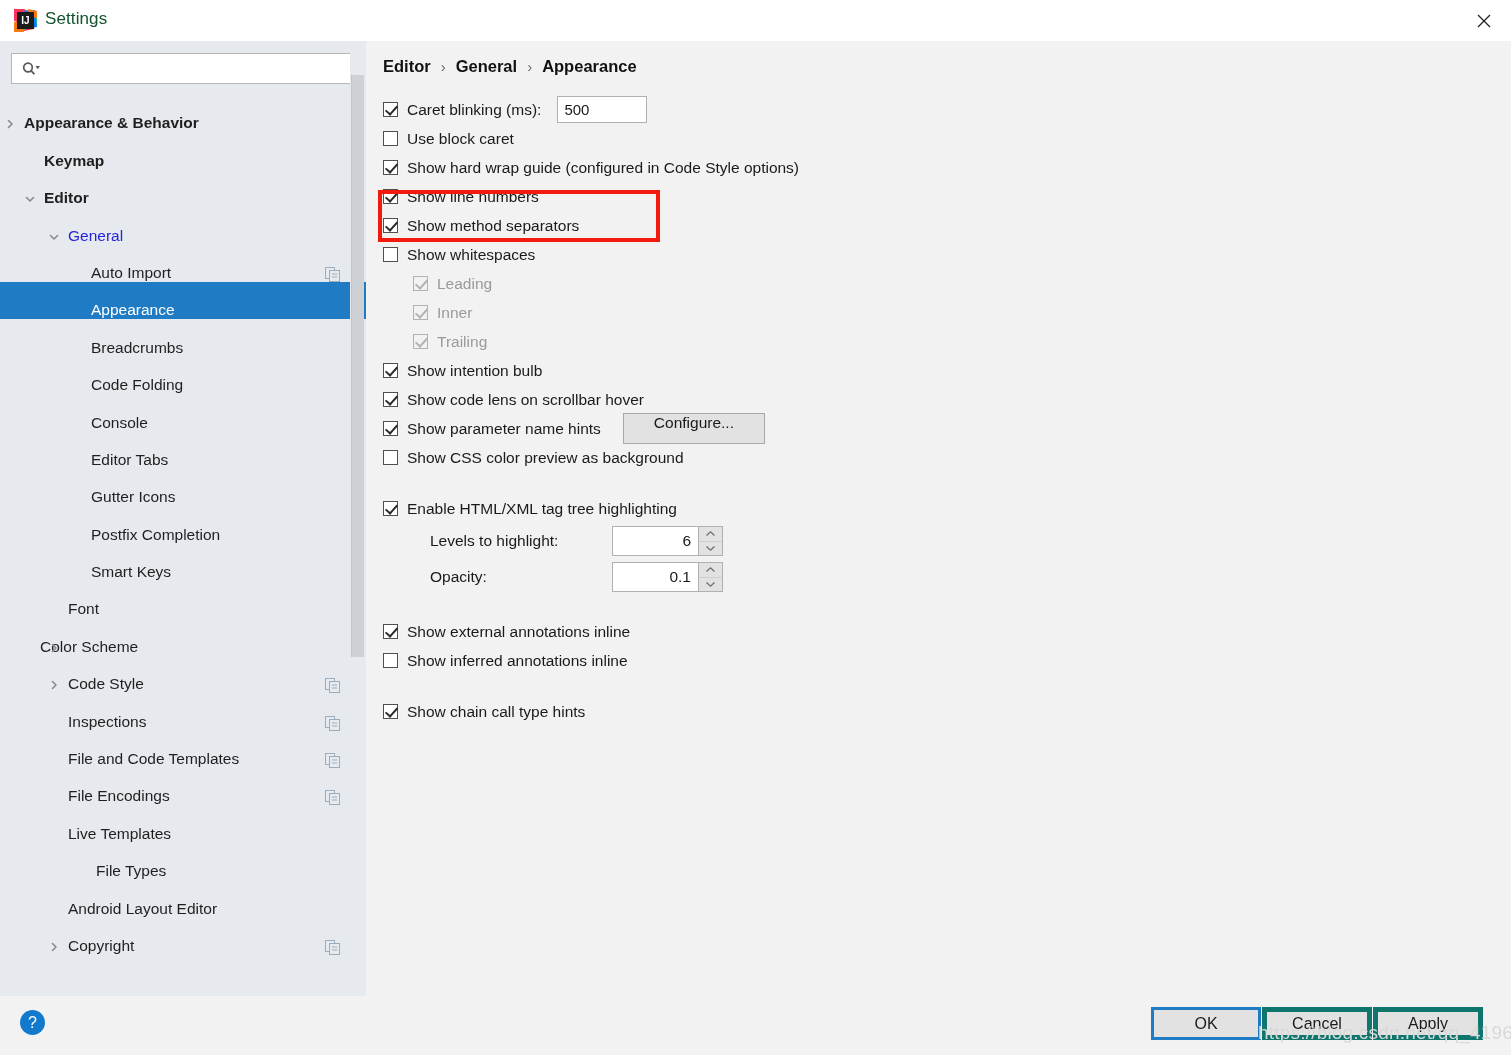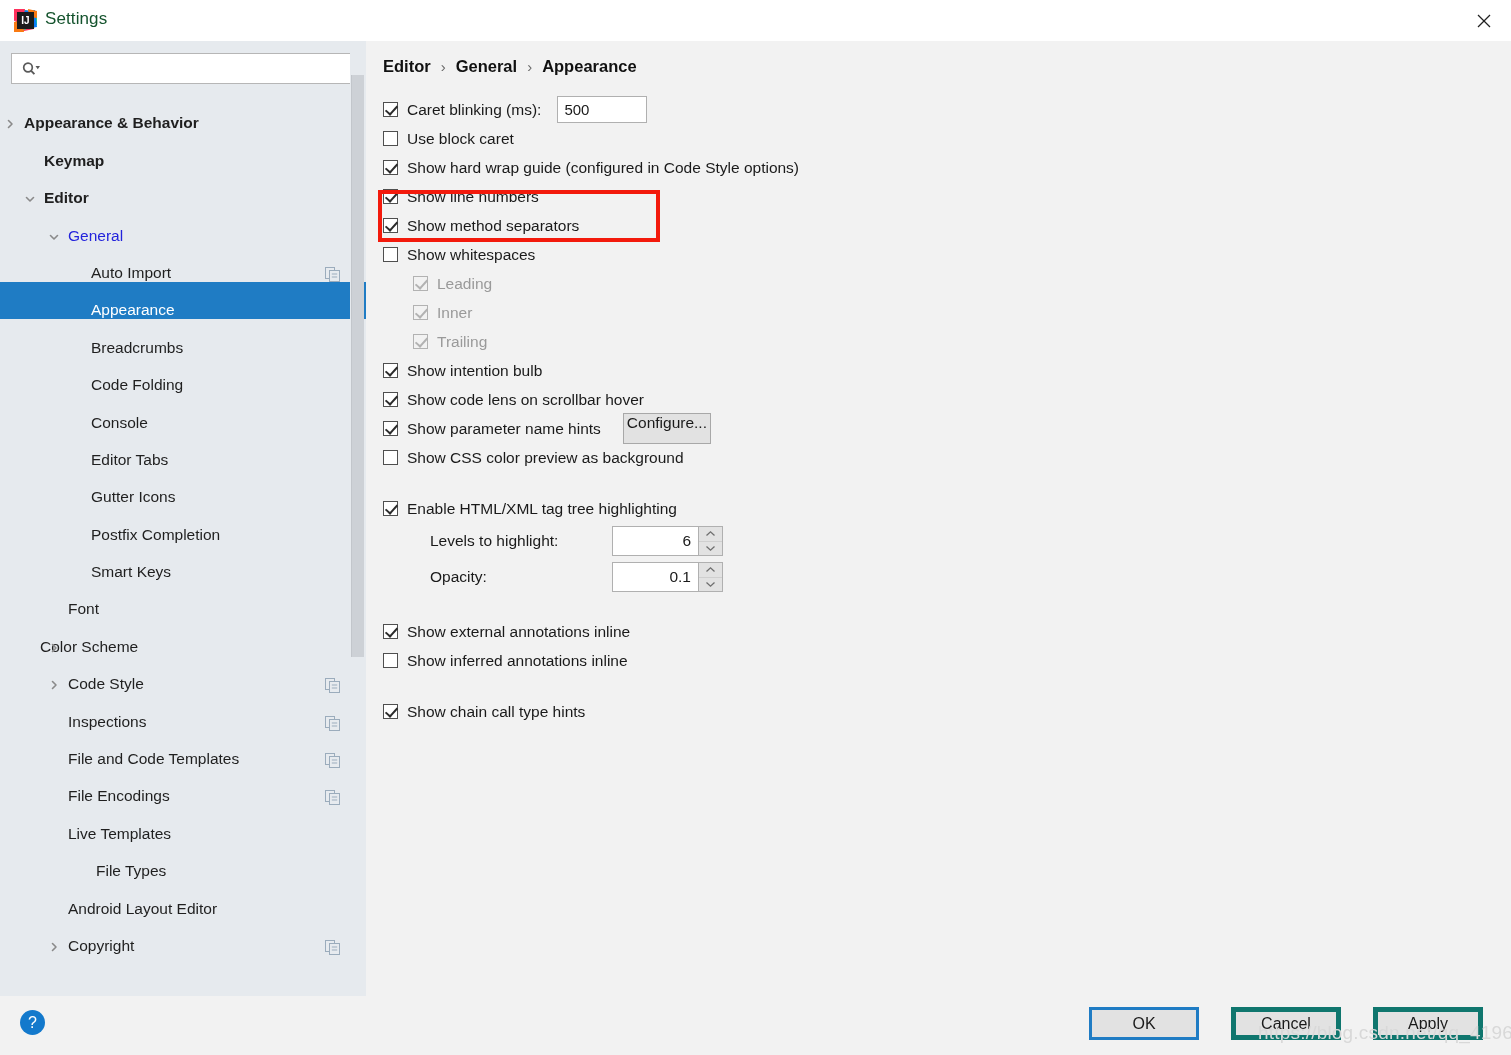--- a/index.html
+++ b/index.html
@@ -218,21 +218,21 @@
     box-sizing: border-box;
     font-family: "Liberation Sans", sans-serif;
     font-size: 15.5px;
     color: #1a1a1a;
     padding: 5px 16px;
     cursor: default;
   }
   .configure-btn {
     margin-left: 22px;
     height: 31px;
-    padding: 0 3px;
+    padding: 0 30px;
   }
 
   
   .spin-row {
     display: flex;
     align-items: center;
     height: 36px;
     padding-left: 47px;
   }
   .spin-label {
@@ -299,21 +299,21 @@
     font-size: 16px;
     display: flex;
     align-items: center;
     justify-content: center;
     font-family: "Liberation Sans", sans-serif;
   }
   .footer-btns {
     position: absolute;
     right: 28px; top: 11px;
     display: flex;
-    gap: 32px;
+    gap: 1px;
   }
   .fbtn {
     width: 110px; height: 33px;
     background: #e2e2e2;
     border: 5px solid #0f766e;
     box-sizing: border-box;
     display: flex;
     align-items: center;
     justify-content: center;
     font-size: 16px;

